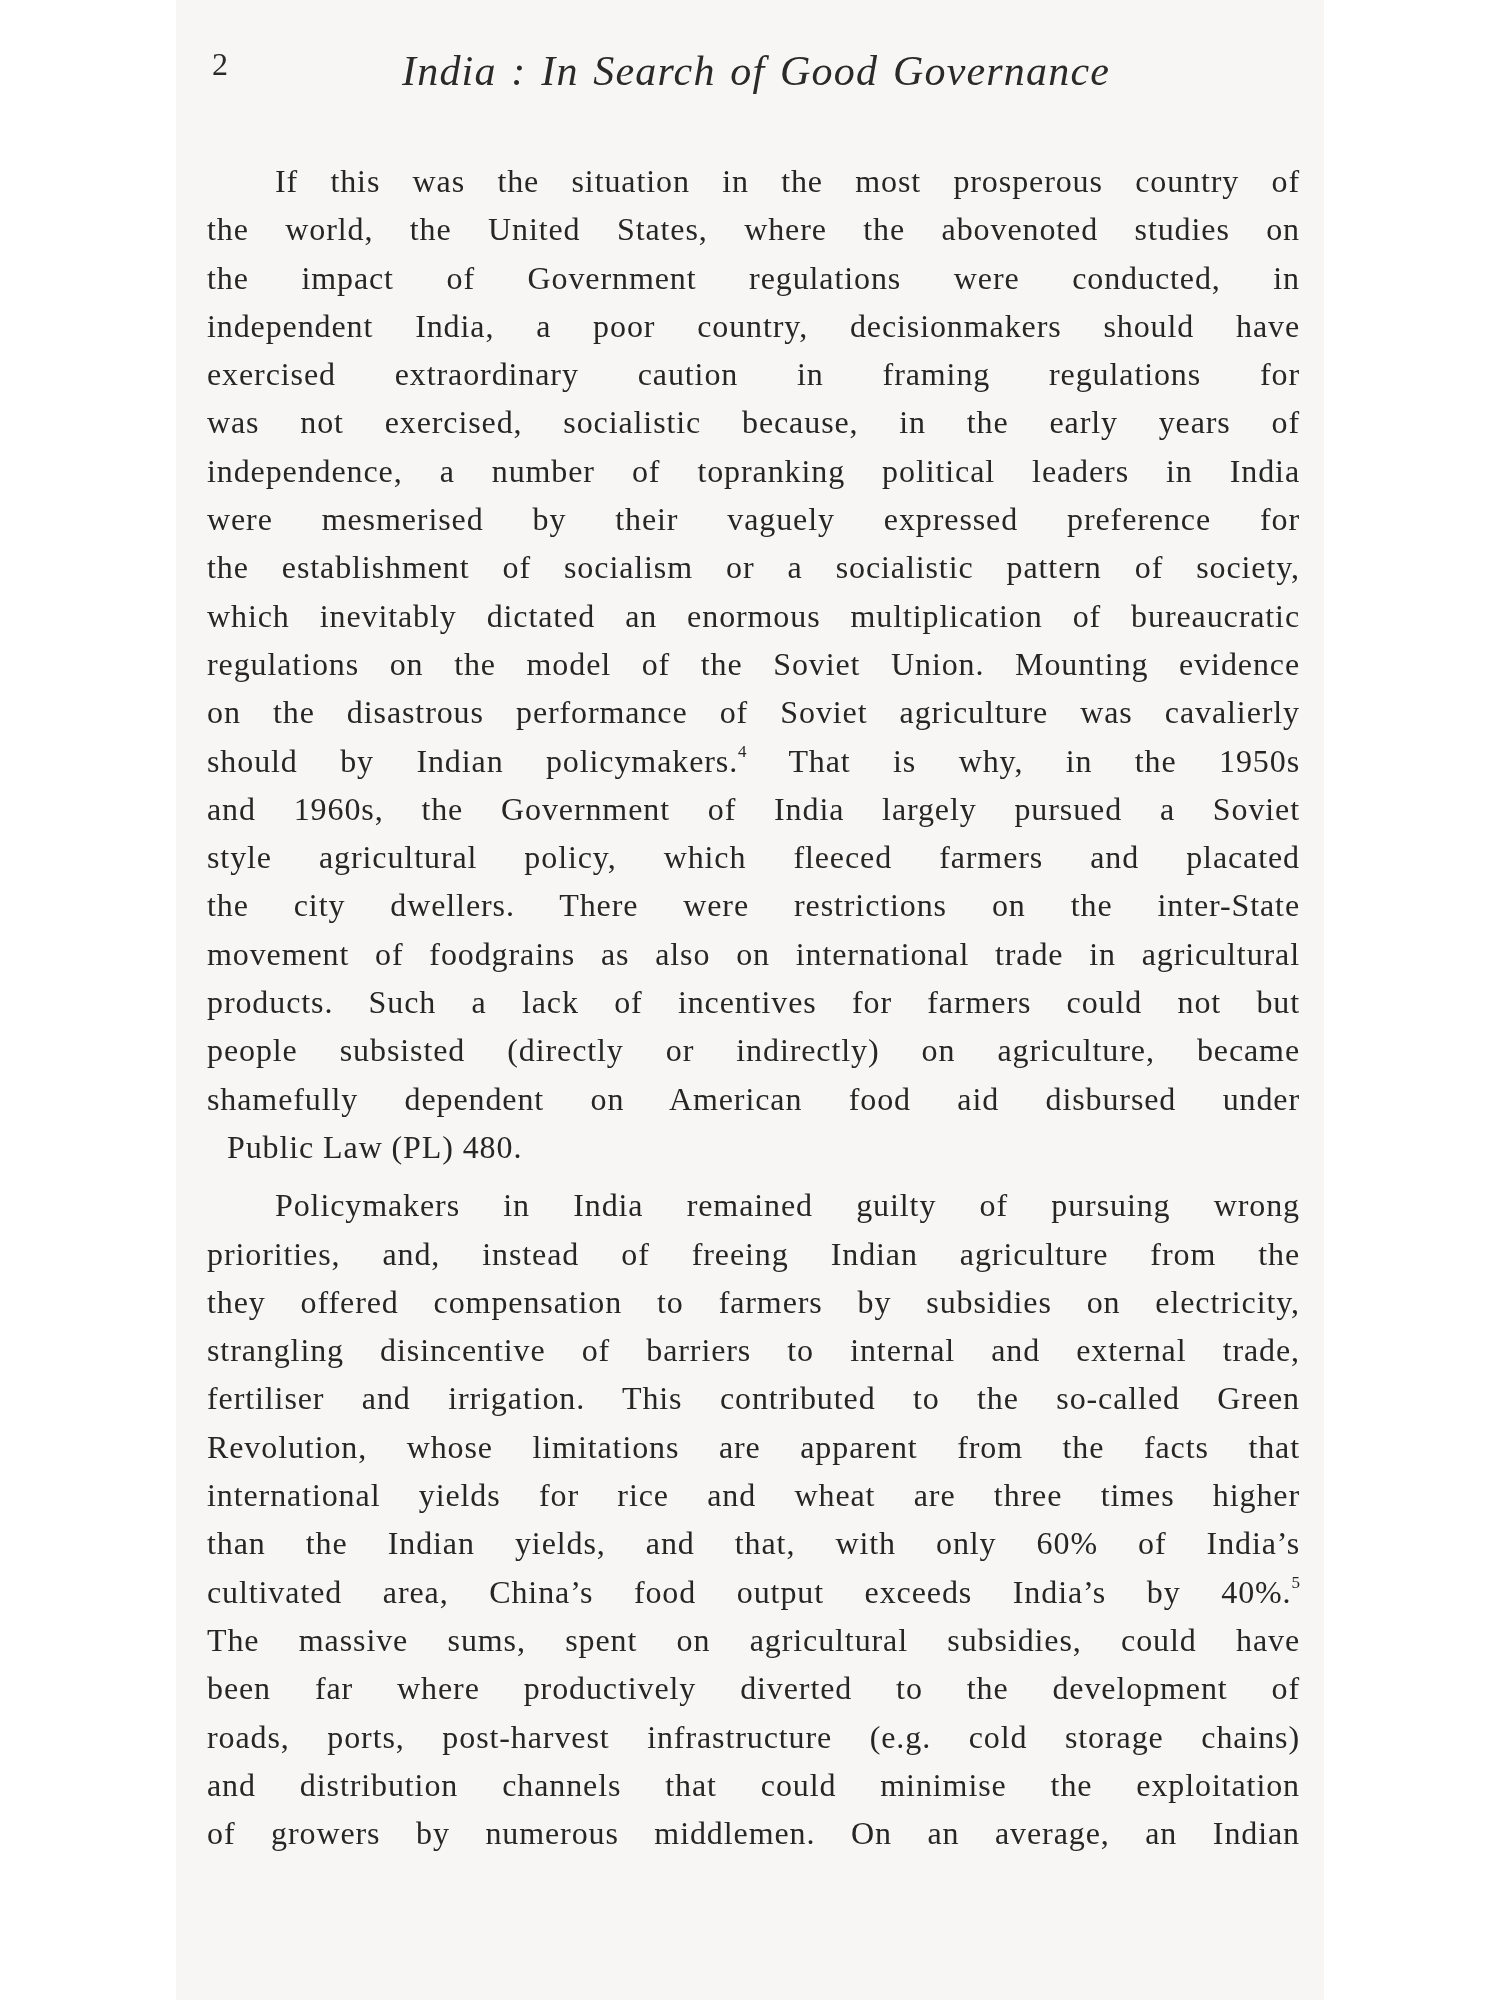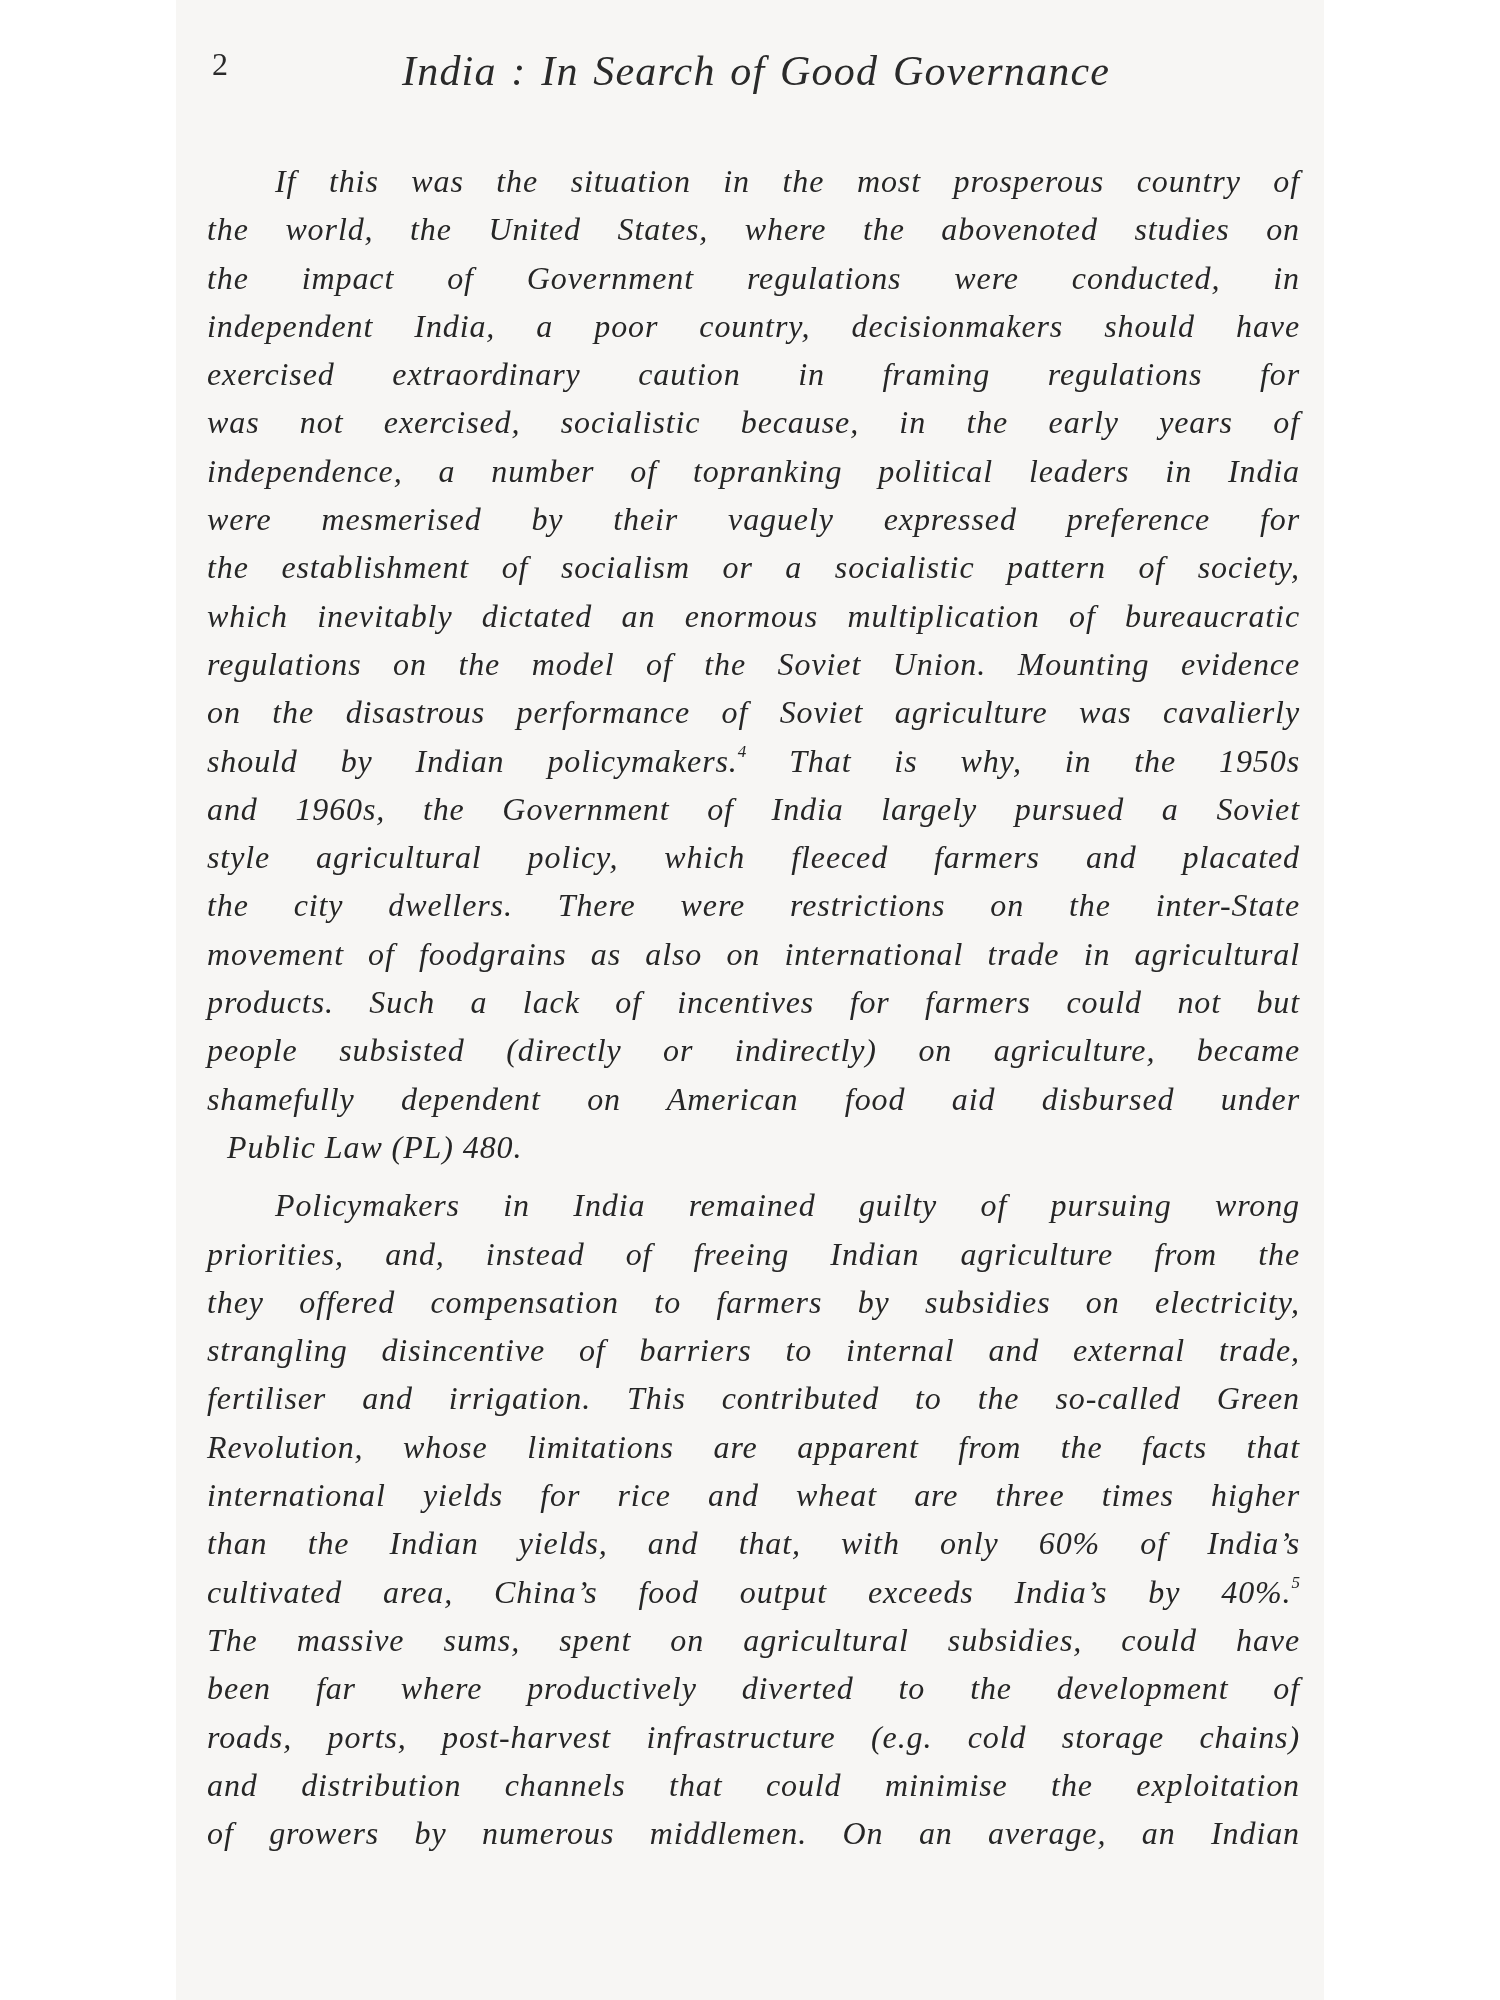--- a/index.html
+++ b/index.html
@@ -63,21 +63,20 @@
       text-align: justify;
       text-align-last: left;
       letter-spacing: 0.9px;
       hyphens: none;
     }
     .para .line {
       display: block;
       text-align: justify;
       text-align-last: justify;
       white-space: nowrap;
-      font-style: italic;
     }
     .para .line.last {
       text-align-last: left;
       margin-left: 20px;
     }
     .para .line.indent {
       padding-left: 68px;
     }
     .para + .para {
       margin-top: 10px;

